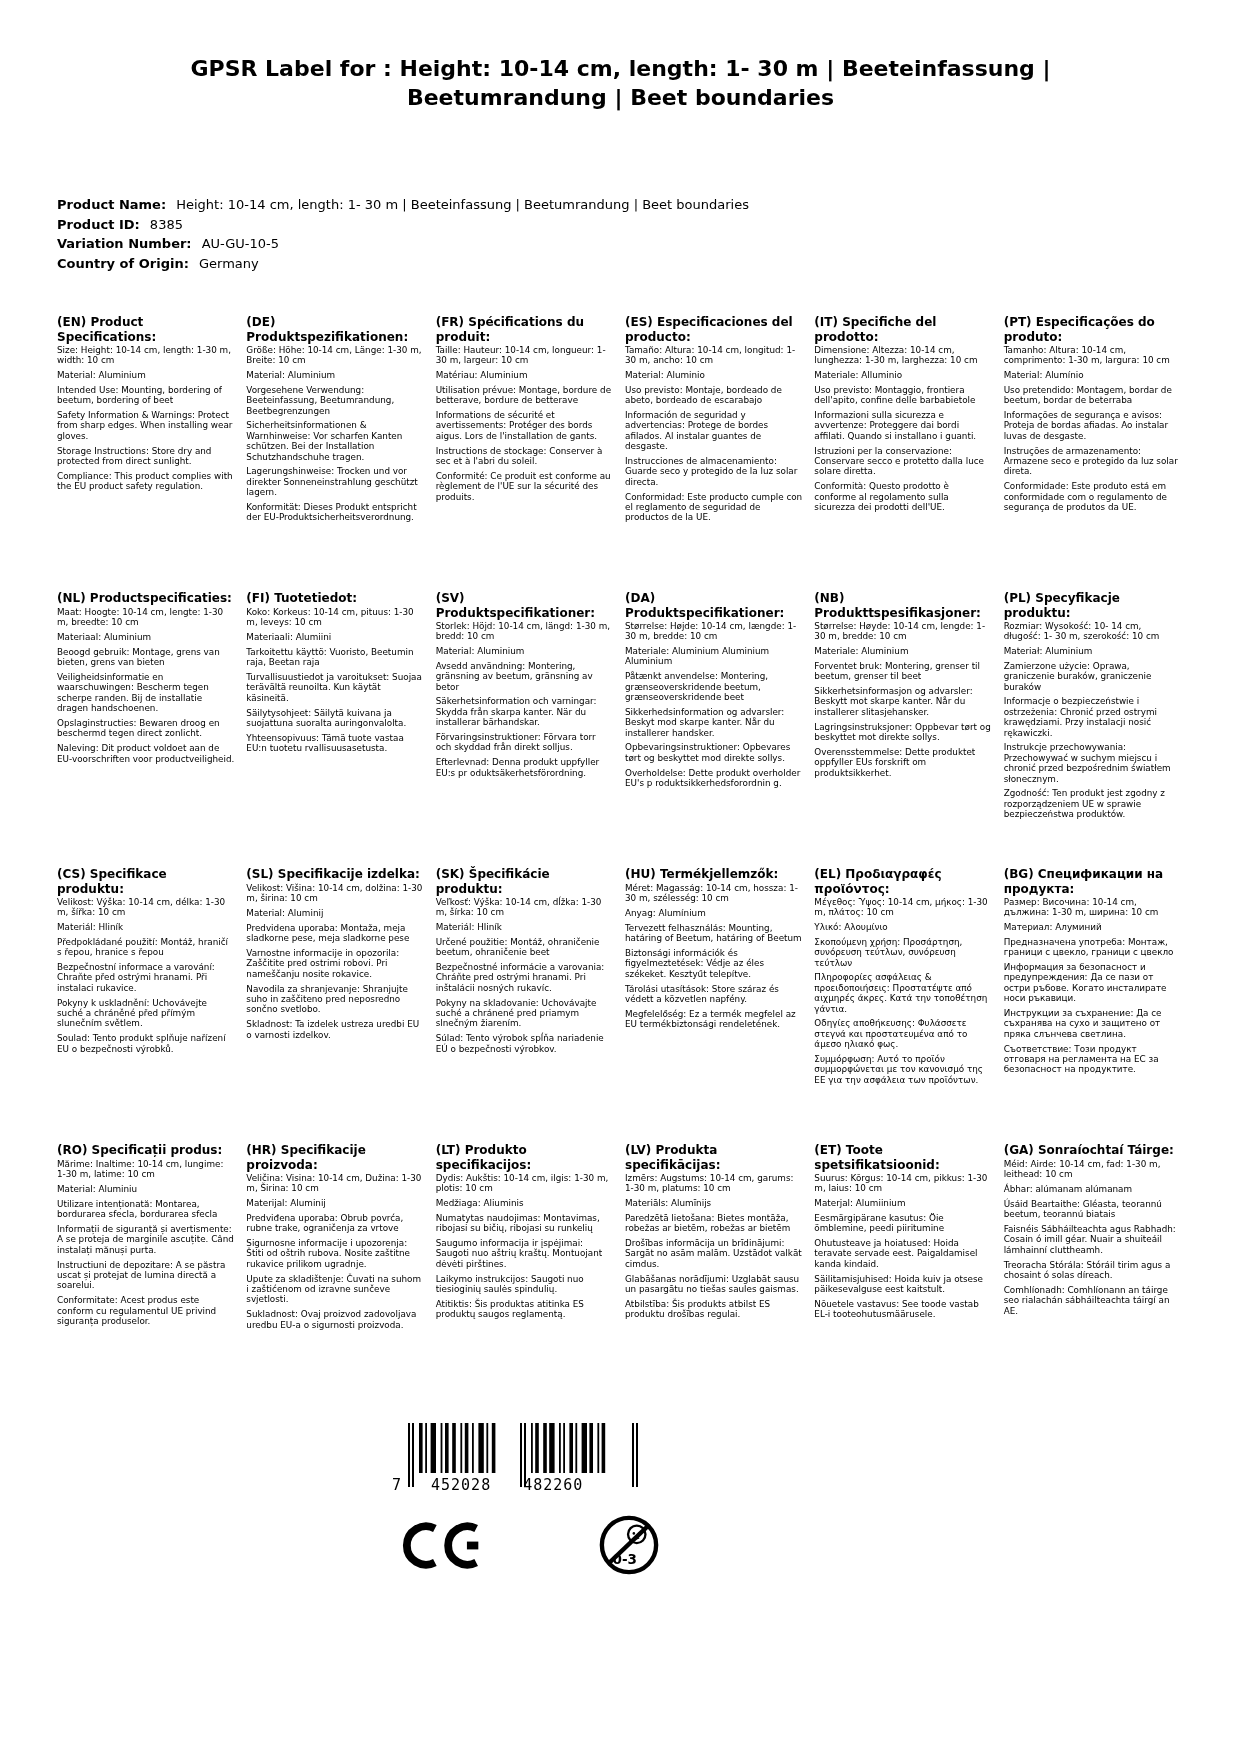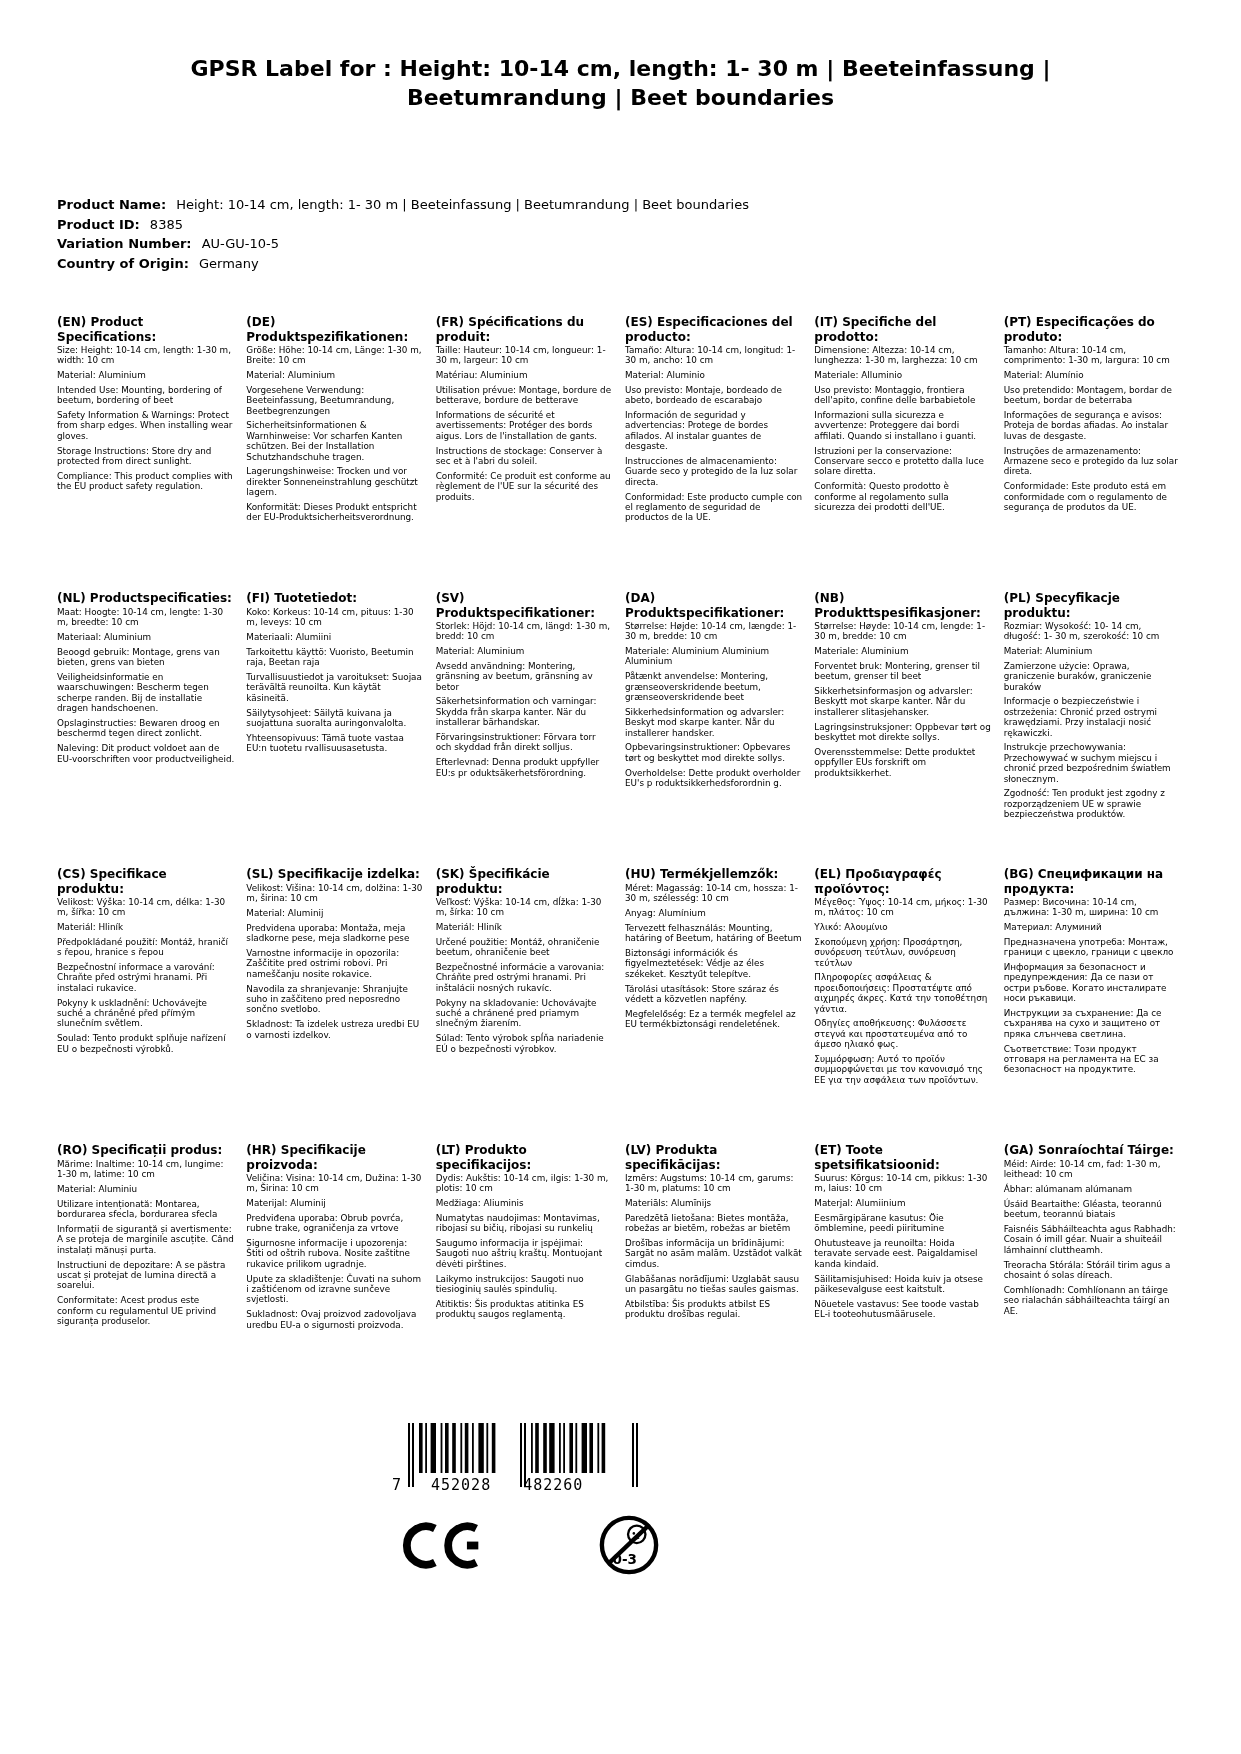--- a/index.html
+++ b/index.html
@@ -309,21 +309,21 @@
     <p>Drošības informācija un brīdinājumi: Sargāt no asām malām. Uzstādot valkāt cimdus.</p>
     <p>Glabāšanas norādījumi: Uzglabāt sausu un pasargātu no tiešas saules gaismas.</p>
     <p>Atbilstība: Šis produkts atbilst ES produktu drošības regulai.</p>
   </article>
 
   <article class="block">
     <h2 class="block-header">(ET) Toote spetsifikatsioonid:</h2>
     <p>Suurus: Kõrgus: 10-14 cm, pikkus: 1-30 m, laius: 10 cm</p>
     <p>Materjal: Alumiinium</p>
     <p>Eesmärgipärane kasutus: Öie ömblemine, peedi piiritumine</p>
-    <p>Ohutusteave ja reunoilta: Hoida teravate servade eest. Paigaldamisel kanda kindaid.</p>
+    <p>Ohutusteave ja hoiatused: Hoida teravate servade eest. Paigaldamisel kanda kindaid.</p>
     <p>Säilitamisjuhised: Hoida kuiv ja otsese päikesevalguse eest kaitstult.</p>
     <p>Nõuetele vastavus: See toode vastab EL-i tooteohutusmäärusele.</p>
   </article>
 
   <article class="block">
     <h2 class="block-header">(GA) Sonraíochtaí Táirge:</h2>
     <p>Méid: Airde: 10-14 cm, fad: 1-30 m, leithead: 10 cm</p>
     <p>Ábhar: alúmanam alúmanam</p>
     <p>Úsáid Beartaithe: Gléasta, teorannú beetum, teorannú biatais</p>
     <p>Faisnéis Sábháilteachta agus Rabhadh: Cosain ó imill géar. Nuair a shuiteáil lámhainní cluttheamh.</p>

